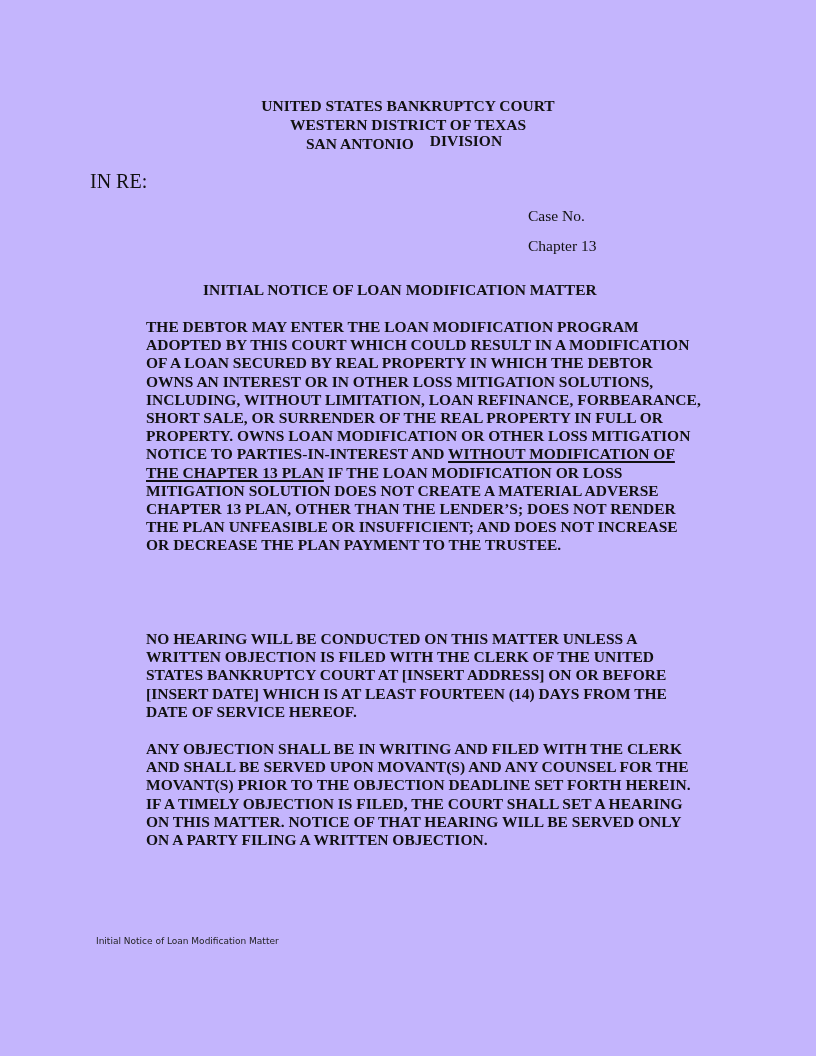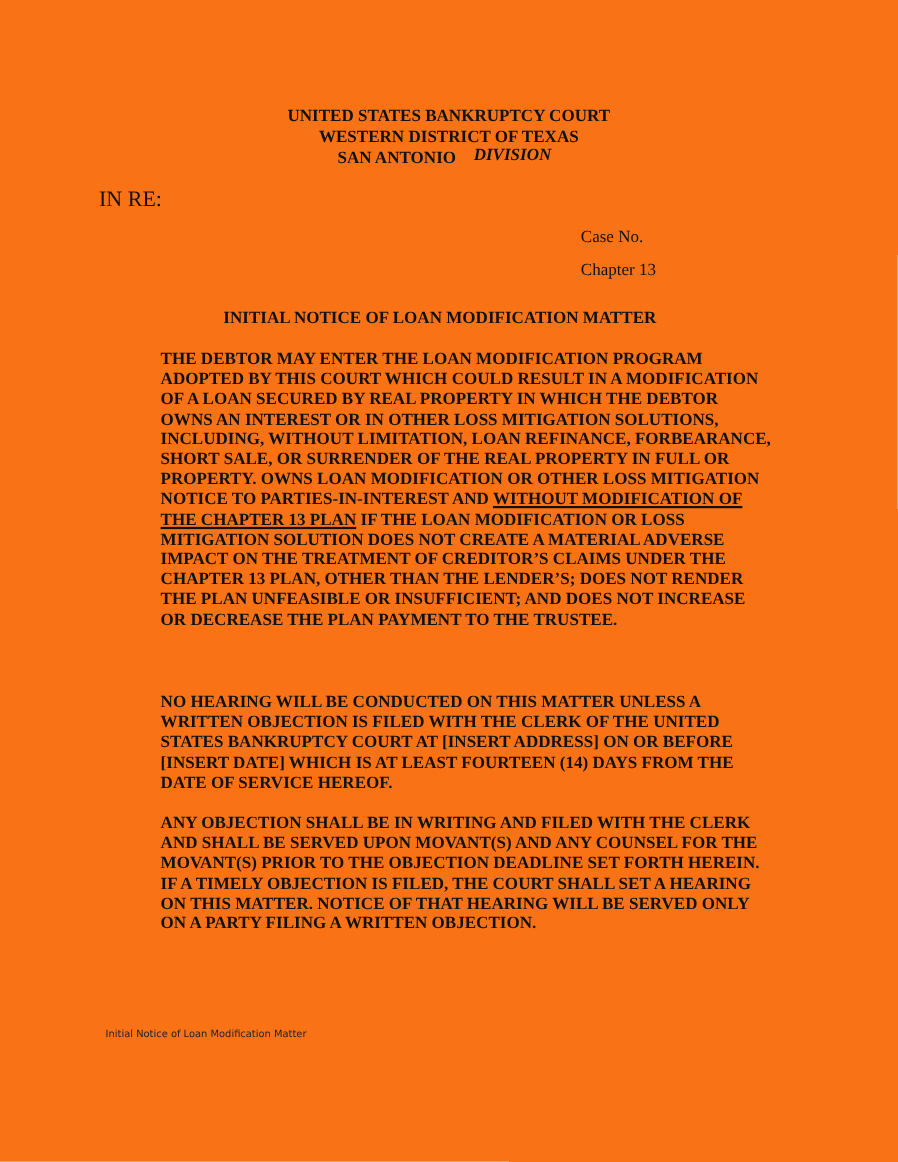--- a/index.html
+++ b/index.html
@@ -12,21 +12,21 @@
       height: 1056px;
       position: relative;
       overflow: hidden;
       color: #111111;
       font-family: "Liberation Serif", "DejaVu Serif", serif;
     }
     .page {
       position: absolute;
       left: 0; top: 0;
       width: 816px; height: 1056px;
-      background: #f97316;
+      background: #c4b5fd;
     }
     .court-header {
       position: absolute;
       top: 96px;
       left: 0;
       width: 816px;
       text-align: center;
       font-weight: bold;
       font-size: 15.5px;
       line-height: 19px;
@@ -39,21 +39,20 @@
       position: relative;
       left: -4px;
     }
     .court-header .division-line .gap {
       display: inline-block;
       width: 16px;
     }
     .division-word {
       position: relative;
       top: -3px;
-      font-style: italic;
     }
     .in-re {
       position: absolute;
       left: 90px;
       top: 172px;
       font-size: 20px;
       line-height: 19px;
     }
     .case-info {
       position: absolute;
@@ -131,21 +130,20 @@
     <span class="ln">THE DEBTOR MAY ENTER THE LOAN MODIFICATION PROGRAM</span>
     <span class="ln">ADOPTED BY THIS COURT WHICH COULD RESULT IN A MODIFICATION</span>
     <span class="ln">OF A LOAN SECURED BY REAL PROPERTY IN WHICH THE DEBTOR</span>
     <span class="ln">OWNS AN INTEREST OR IN OTHER LOSS MITIGATION SOLUTIONS,</span>
     <span class="ln">INCLUDING, WITHOUT LIMITATION, LOAN REFINANCE, FORBEARANCE,</span>
     <span class="ln">SHORT SALE, OR SURRENDER OF THE REAL PROPERTY IN FULL OR</span>
     <span class="ln">PROPERTY.  OWNS LOAN MODIFICATION OR OTHER LOSS MITIGATION</span>
     <span class="ln"><span>NOTICE TO PARTIES-IN-INTEREST AND </span><span class="ul">WITHOUT MODIFICATION OF</span></span>
     <span class="ln"><span class="ul">THE CHAPTER 13 PLAN</span><span> IF THE LOAN MODIFICATION OR LOSS</span></span>
     <span class="ln">MITIGATION SOLUTION DOES NOT CREATE A MATERIAL ADVERSE</span>
-    <span class="ln">IMPACT ON THE TREATMENT OF CREDITOR’S CLAIMS UNDER THE</span>
     <span class="ln">CHAPTER 13 PLAN, OTHER THAN THE LENDER’S; DOES NOT RENDER</span>
     <span class="ln">THE PLAN UNFEASIBLE OR INSUFFICIENT; AND DOES NOT INCREASE</span>
     <span class="ln">OR DECREASE THE PLAN PAYMENT TO THE TRUSTEE.</span>
   </div>
 
   <div class="body-text para-2">
     <span class="ln">NO HEARING WILL BE CONDUCTED ON THIS MATTER UNLESS A</span>
     <span class="ln">WRITTEN OBJECTION IS FILED WITH THE CLERK OF THE UNITED</span>
     <span class="ln">STATES BANKRUPTCY COURT AT [INSERT ADDRESS] ON OR BEFORE</span>
     <span class="ln">[INSERT DATE] WHICH IS AT LEAST FOURTEEN (14) DAYS FROM THE</span>

